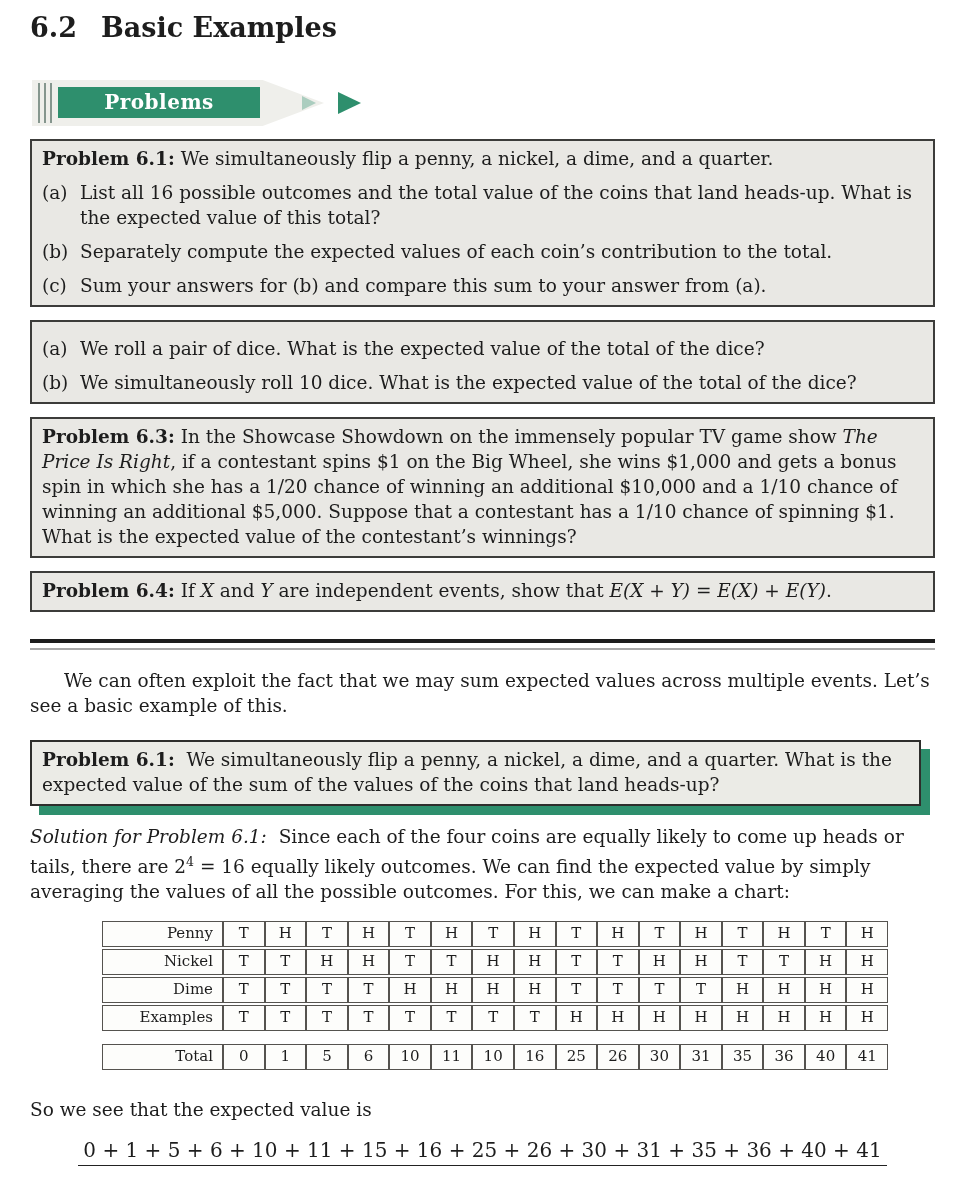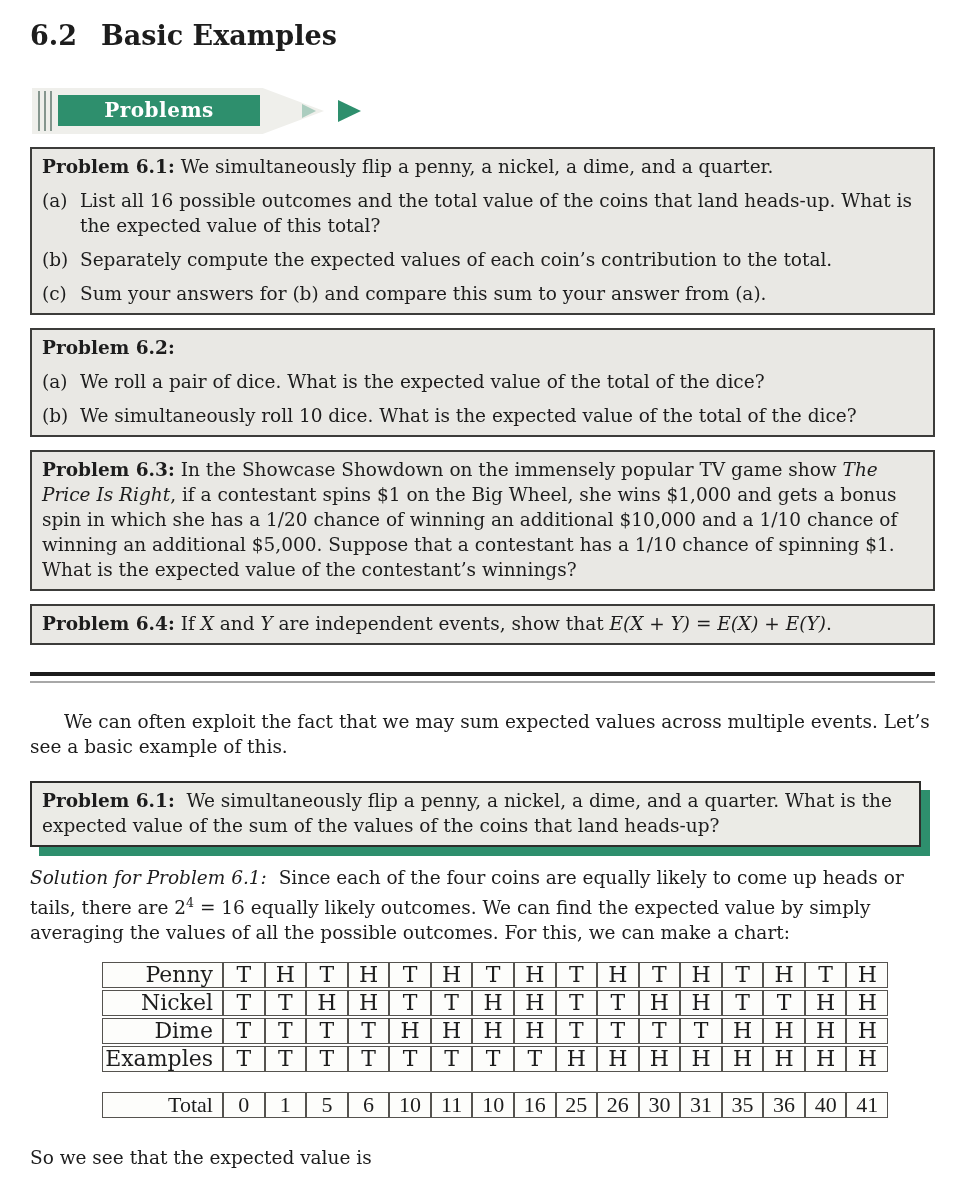--- a/index.html
+++ b/index.html
@@ -10,21 +10,21 @@
     color: #1d1d1d;
     box-sizing: border-box;
     padding: 10px 25px 0 30px;
     overflow: hidden;
     font-size: 18.5px;
     line-height: 25px;
   }
   .heading {
     display: flex; gap: 24px;
     font-size: 27px; font-weight: bold; line-height: 32px;
-    margin-top: 10px;
+    margin-top: 2px;
     text-align: center;
   }
   
   .pencil-wrap { position: relative; height: 46px; margin-top: 36px; width: 340px; text-align: right; }
   .pencil-body {
     position: absolute; left: 2px; top: 0; width: 292px; height: 46px;
     background: linear-gradient(180deg, #ececе8 0%, #f4f4f0 30%, #e7e7e2 100%);
     background-color: #efefeb;
     clip-path: polygon(0 0, 79% 0, 100% 50%, 79% 100%, 0 100%);
   }
@@ -63,47 +63,47 @@
   .part-label { flex: none; width: 38px; }
   .part-text { flex: 1; }
   .it { font-style: italic; }
   
   .double-rule {
     margin-top: 27px;
     height: 5px;
     border-top: 4px solid #1c1c1c;
     border-bottom: 2px solid #a8a8a8;
   }
-  .lead-para { margin: 26px 0 0 0; text-indent: 34px; }
+  .lead-para { margin: 18px 0 0 0; text-indent: 34px; }
   
   .pbox-green {
     border: 2px solid #2e2e2c;
     background: #ebebe6;
     padding: 5px 10px 7px 10px;
     margin: 22px 14px 0 0;
     box-shadow: 9px 9px 0 0 #2e8f6d;
   }
   .solution { margin-top: 18px; }
   sup { font-size: 0.68em; }
   
   .table-wrap { margin: 15px 0 0 72px; }
   table.coins {
     border-collapse: separate; border-spacing: 0 2px;
     table-layout: fixed; width: 786px;
-    font-size: 22px;
+    font-size: 15px;
   }
   table.coins td {
     border: 1.4px solid #55534f;
     text-align: center;
     padding: 0 0 1px 0;
     line-height: 23px;
     background: #fdfdfb;
   }
   table.coins td.lbl { width: 110px; text-align: right; padding-right: 9px; }
-  table.total-row { margin-top: 16px; font-family: Liberation Serif, serif; }
+  table.total-row { margin-top: 9px; }
   
   .sosee { margin-top: 25px; }
   .equation {
     margin-top: 16px;
     display: flex; align-items: center; justify-content: center;
     gap: 11px;
     font-size: 20px; line-height: 24px;
   }
   .frac { display: inline-flex; flex-direction: column; align-items: center; }
   .frac .num { border-bottom: 1.7px solid #222; padding: 0 5px 3px 5px; }
@@ -136,21 +136,20 @@
     <span class="part-label">(b)</span>
     <span class="part-text">Separately compute the expected values of each coin’s contribution to the total.</span>
   </div>
   <div class="part">
     <span class="part-label">(c)</span>
     <span class="part-text">Sum your answers for (b) and compare this sum to your answer from (a).</span>
   </div>
 </div>
 
 <div class="pbox">
-  <div><span class="plabel">Problem 6.2:</span></div>
   <div class="part">
     <span class="part-label">(a)</span>
     <span class="part-text">We roll a pair of dice. What is the expected value of the total of the dice?</span>
   </div>
   <div class="part">
     <span class="part-label">(b)</span>
     <span class="part-text">We simultaneously roll 10 dice. What is the expected value of the total of the dice?</span>
   </div>
 </div>
 

